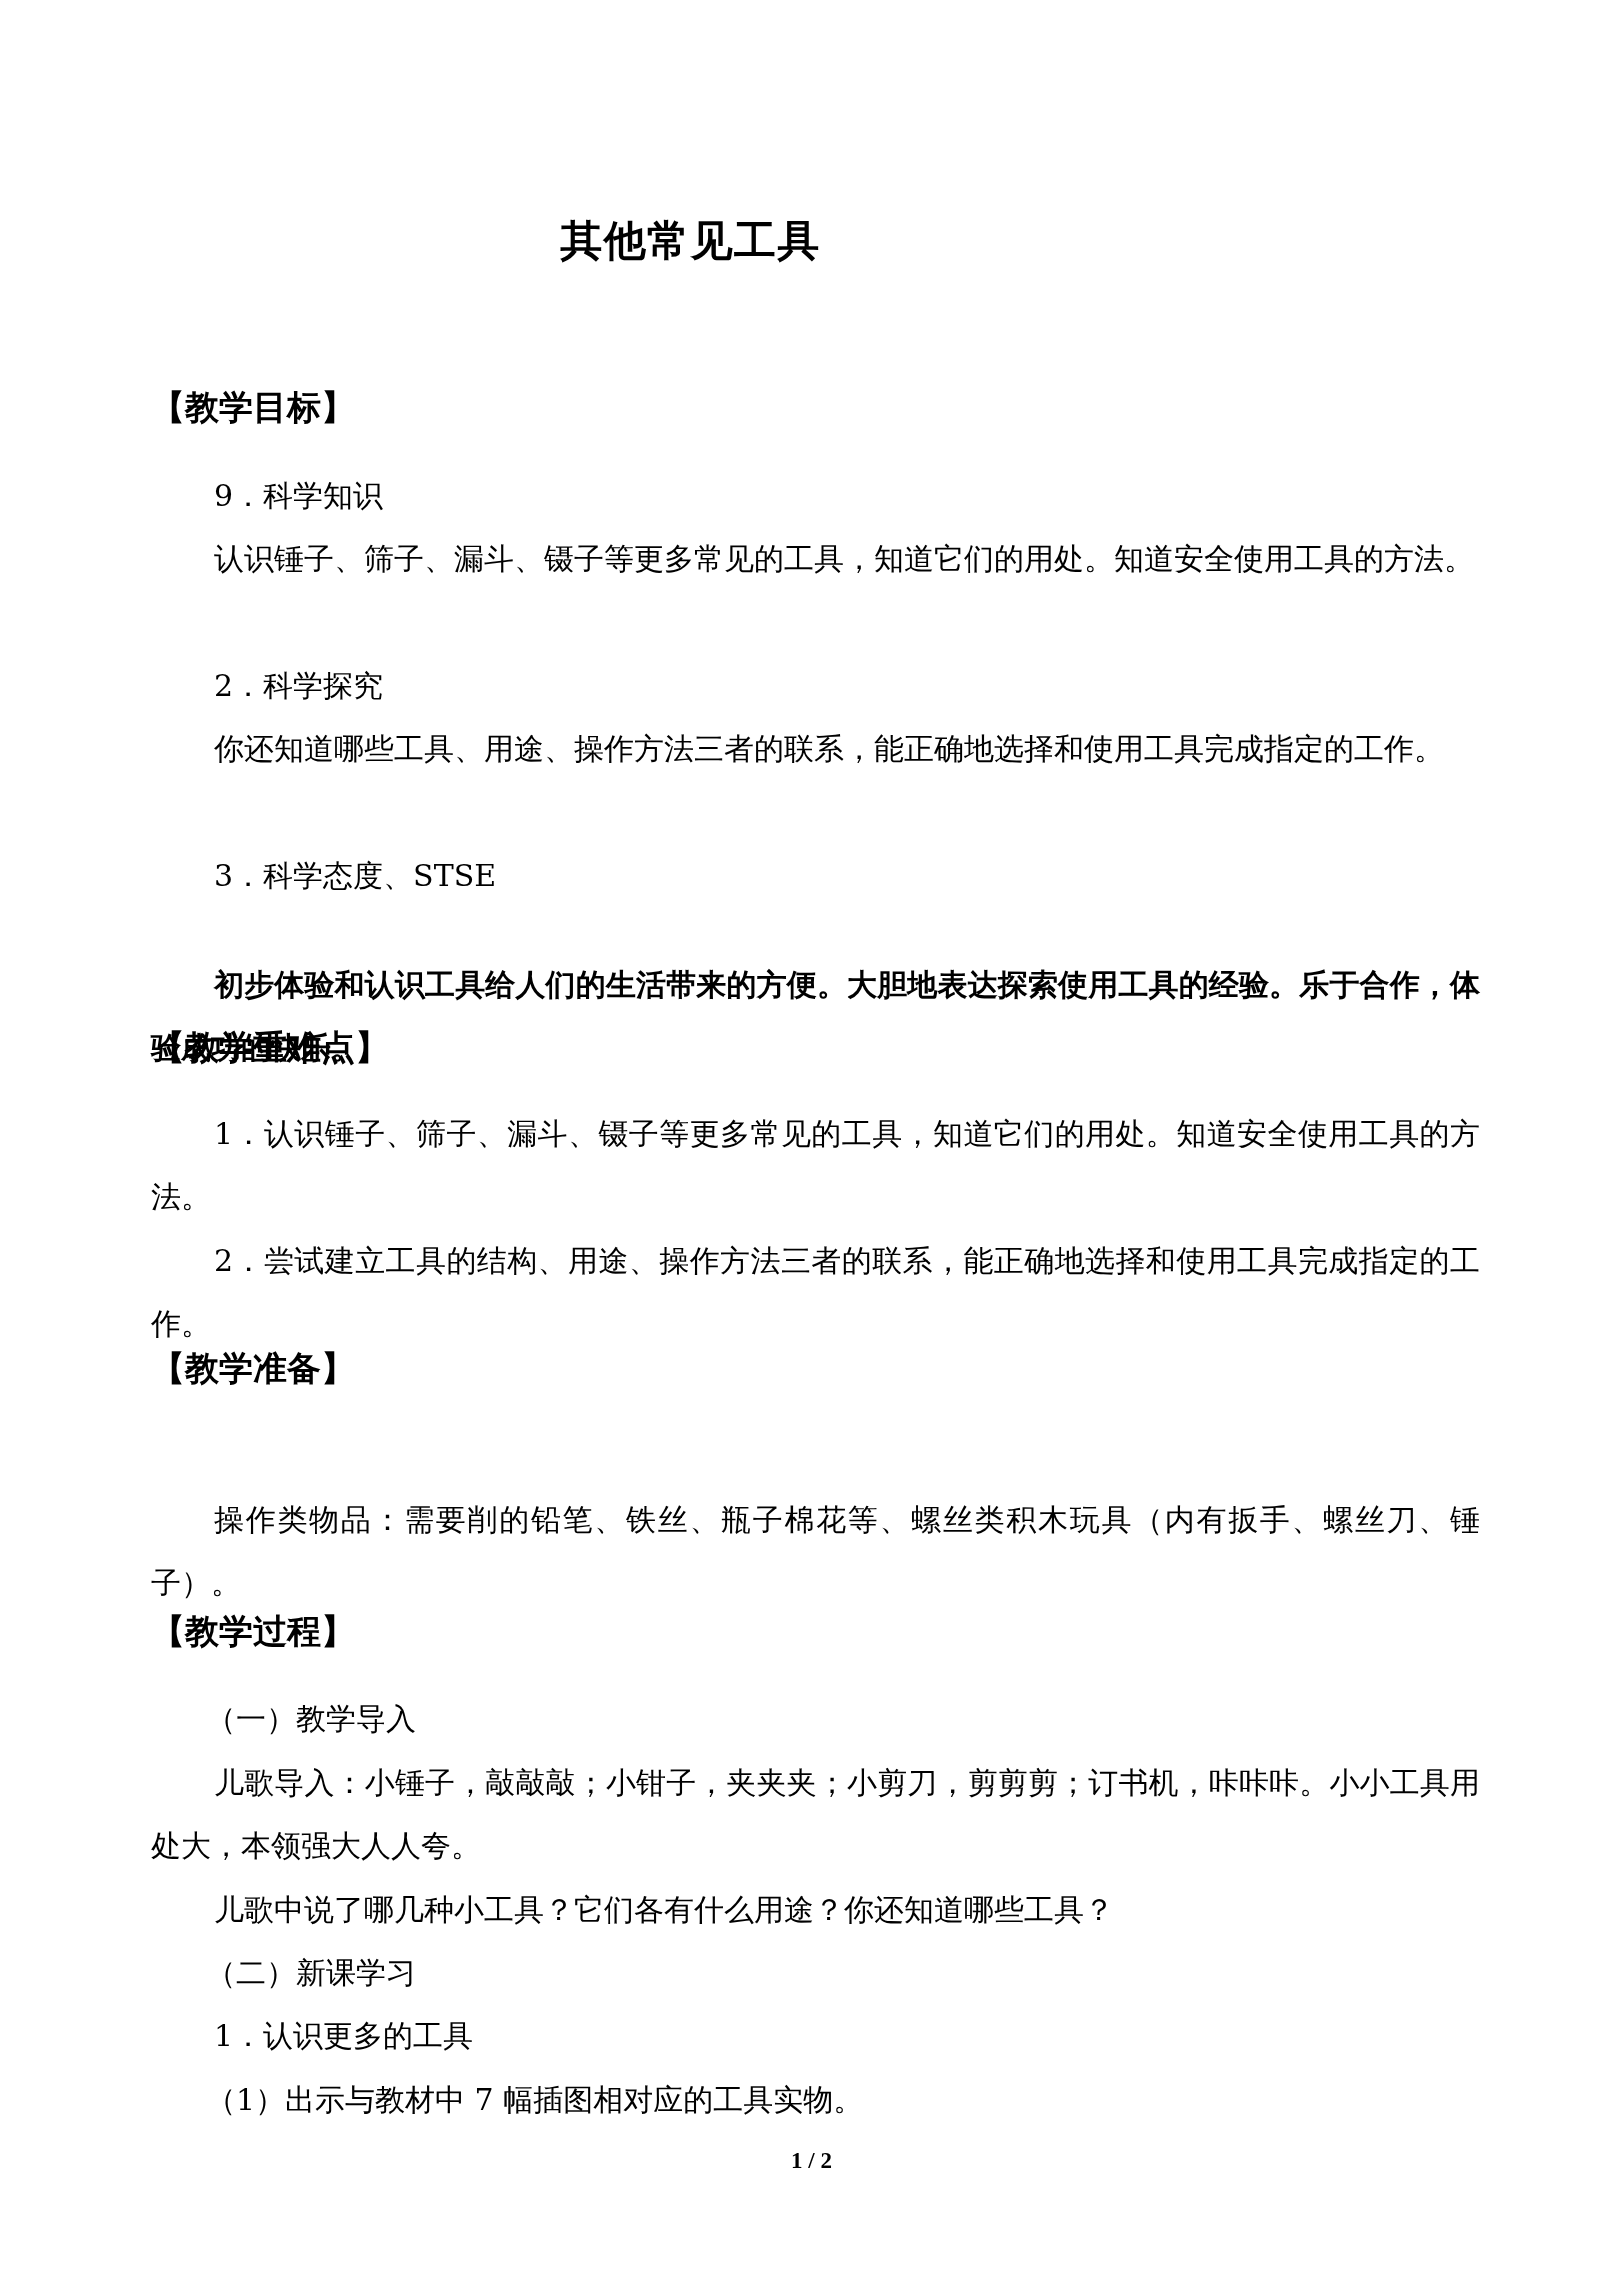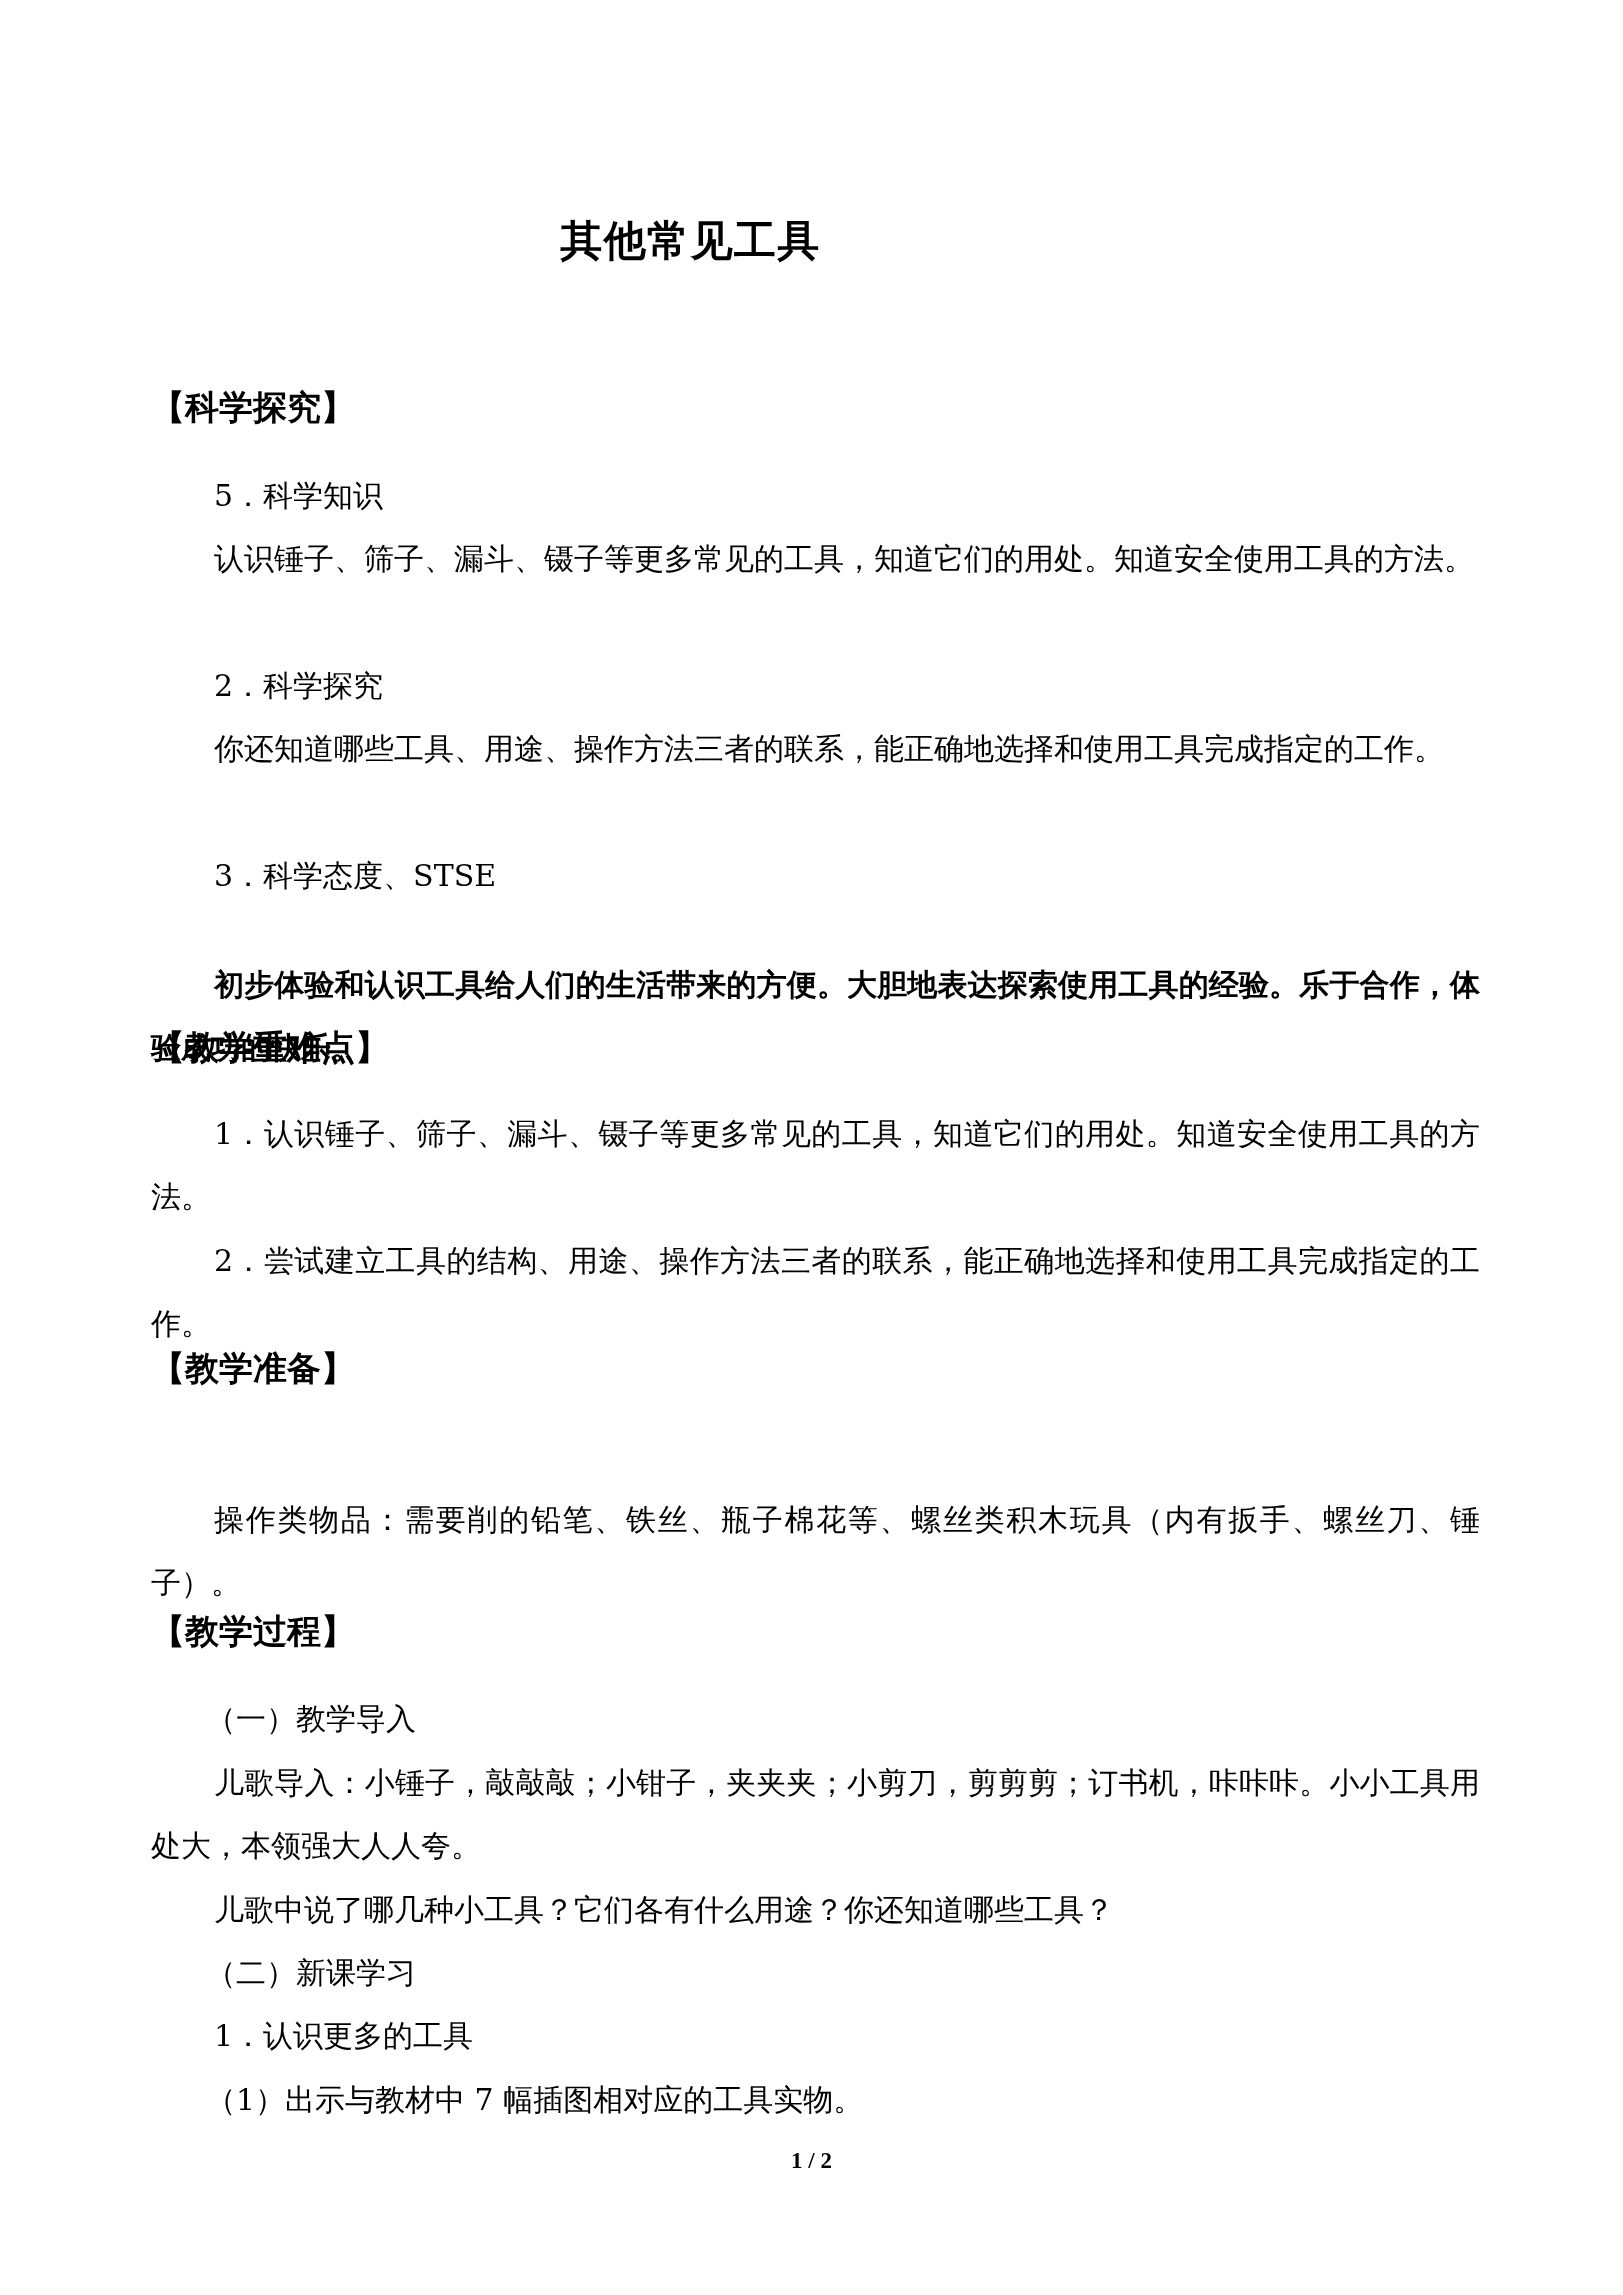--- a/index.html
+++ b/index.html
@@ -15,22 +15,22 @@
   .footer { position:absolute; top:2148px; left:0; width:1623px; text-align:center;
             font-size:23px; font-weight:bold; font-family:"Liberation Serif",serif; }
 </style>
 </head>
 <body>
 
 <div class="page">
 
   <div class="title">其他常见工具</div>
 
-  <div class="heading" style="top:385px;">【科学探究】</div>
-  <div class="para" style="top:464px;">5．科学知识</div>
+  <div class="heading" style="top:385px;">【教学目标】</div>
+  <div class="para" style="top:464px;">9．科学知识</div>
   <div class="para" style="top:527px;">认识锤子、筛子、漏斗、镊子等更多常见的工具，知道它们的用处。知道安全使用工具的方法。</div>
   <div class="para" style="top:654px;">2．科学探究</div>
   <div class="para" style="top:717px;">你还知道哪些工具、用途、操作方法三者的联系，能正确地选择和使用工具完成指定的工作。</div>
   <div class="para" style="top:844px;">3．科学态度、STSE</div>
   <div class="para" style="top:953px;font-weight:bold;">初步体验和认识工具给人们的生活带来的方便。大胆地表达探索使用工具的经验。乐于合作，体验成功的快乐。</div>
 
   <div class="heading" style="top:1025px;font-family:Liberation Mono, monospace;">【教学重难点】</div>
   <div class="para" style="top:1102px;">1．认识锤子、筛子、漏斗、镊子等更多常见的工具，知道它们的用处。知道安全使用工具的方法。</div>
   <div class="para" style="top:1229px;">2．尝试建立工具的结构、用途、操作方法三者的联系，能正确地选择和使用工具完成指定的工作。</div>
 

